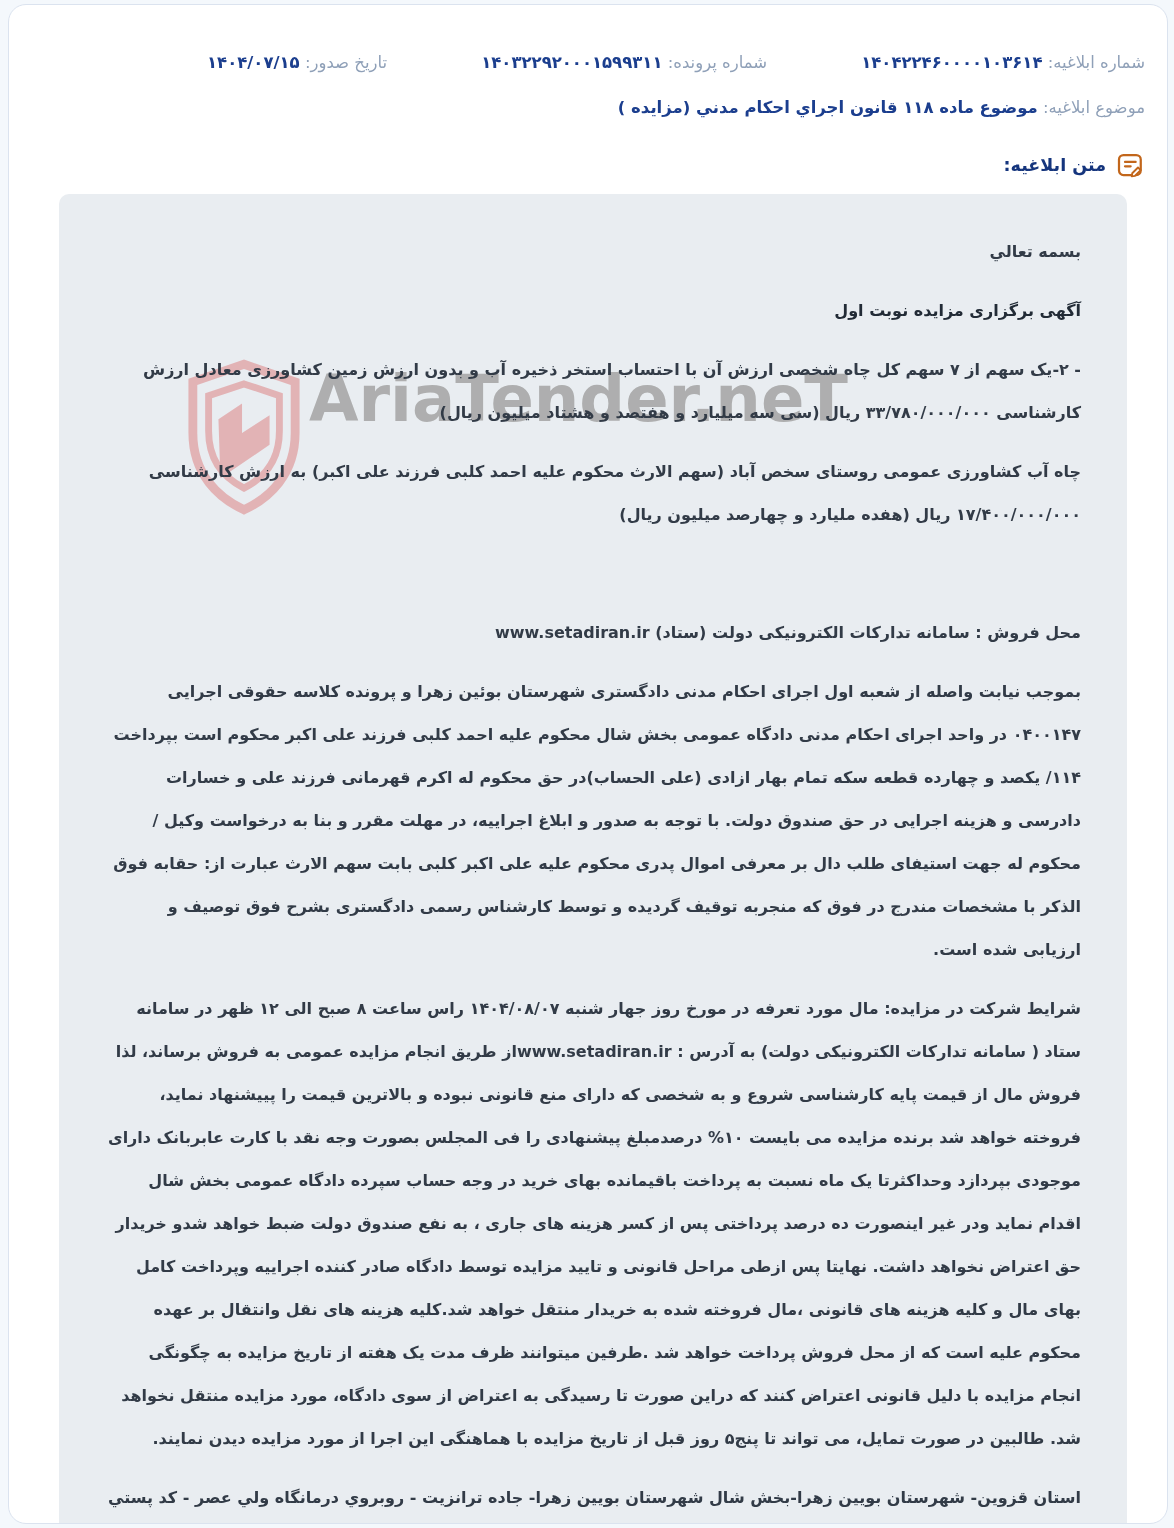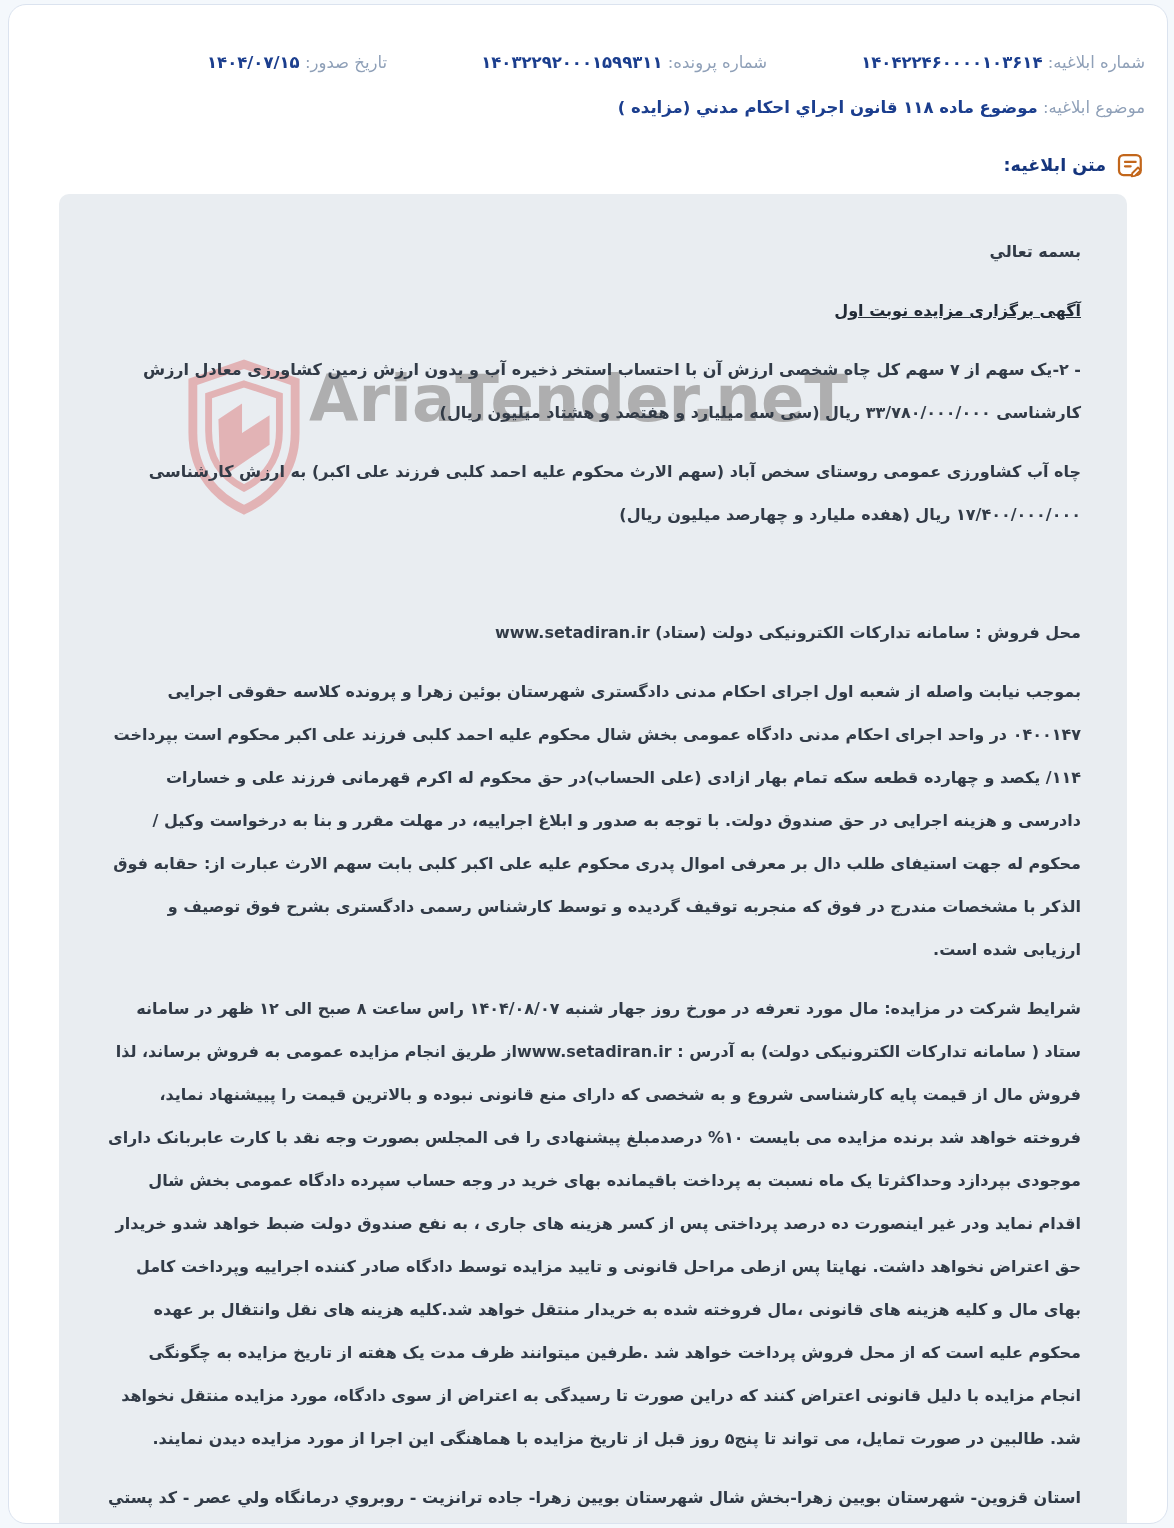--- a/index.html
+++ b/index.html
@@ -27,21 +27,21 @@
   .graybox{
     position:relative;margin:2px 40px 0 50px;
     background:#e9edf1;border-radius:10px;
     padding:20px 30px 34px 30px;box-sizing:border-box;
     min-height:1208px;
     color:#323b47;font-size:16px;line-height:43px;font-weight:600;
     text-align:right;
   }
   .graybox p{margin:16px;position:relative;z-index:1;}
   .spacer{height:43px;}
-  .doc-title{font-weight:bold;color:#222b36;text-decoration:underline;}
+  .doc-title{font-weight:bold;color:#222b36;}
   .wm{position:absolute;top:160px;left:60px;width:820px;height:190px;z-index:0;pointer-events:none;}
   .wm-shield{position:absolute;left:66px;top:4px;width:118px;height:158px;opacity:.34;}
   .wm-text{
     position:absolute;left:190px;top:24px;
     font-size:64px;font-weight:bold;color:#a4a4a4;opacity:.85;
     direction:ltr;letter-spacing:0;white-space:nowrap;
   }
 </style>
 </head>
 <body>

